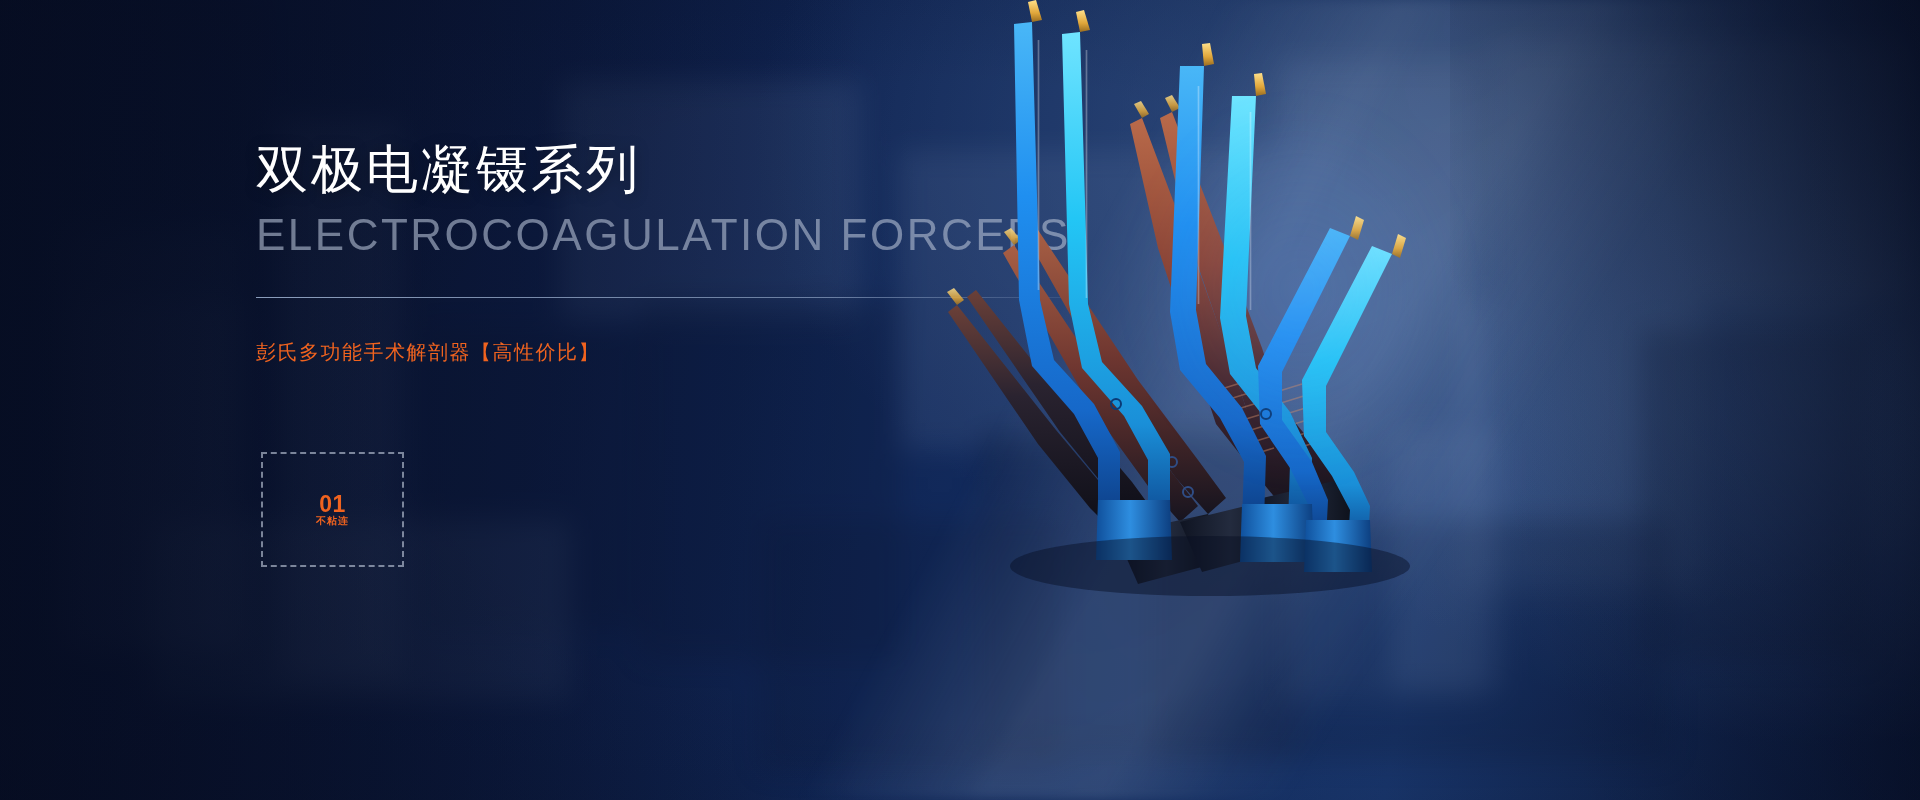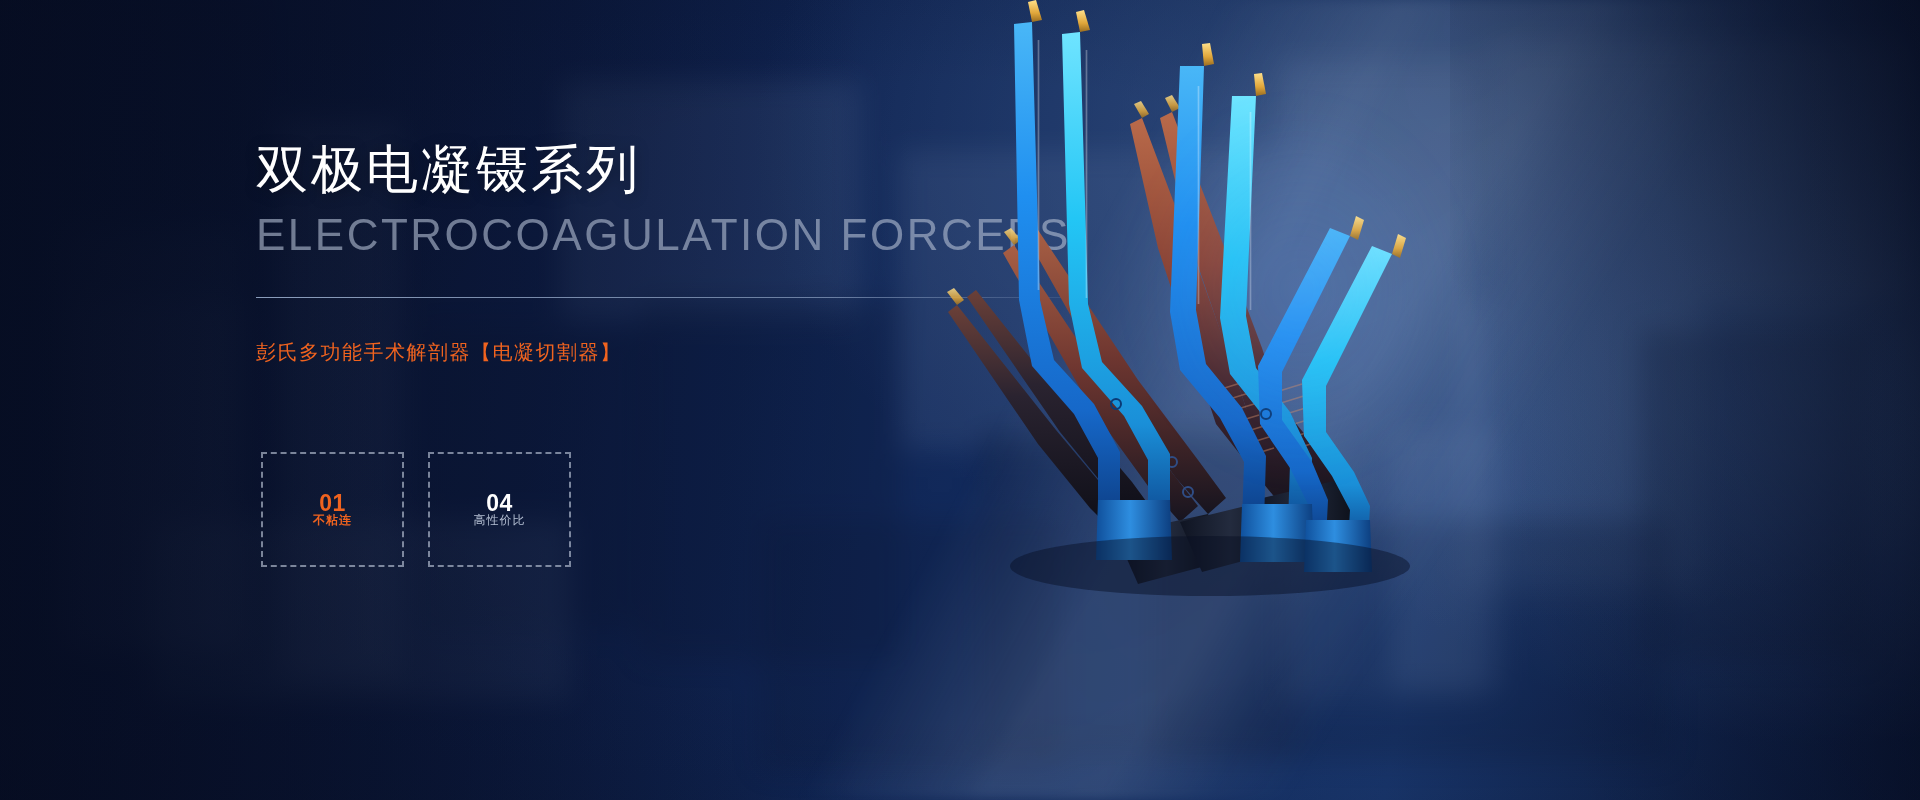--- a/index.html
+++ b/index.html
@@ -65,36 +65,35 @@
     background:linear-gradient(90deg, rgba(171,192,223,.80) 0%, rgba(171,192,223,.55) 70%, rgba(171,192,223,.08) 100%);
   }
   .subtitle{
     position:absolute;left:256px;top:342px;
     font-size:20px;line-height:1;color:#f0631f;
     letter-spacing:1.5px;font-weight:500;
     white-space:nowrap;
   }
 
   
-  .features{position:absolute;left:261px;top:452px;display:flex;gap:24px;}
+  .features{position:absolute;left:261px;top:452px;display:flex;gap:44px;}
   .feature{
     width:143px;height:115px;
     border:2px dashed rgba(214,224,240,.55);
     display:flex;flex-direction:column;align-items:center;justify-content:center;
     box-sizing:border-box;
   }
   .feature.strong{border-color:#ffffff;}
   .feature .num{
     font-size:23px;font-weight:700;color:#ffffff;line-height:1;
     letter-spacing:.5px;
   }
   .feature .cap{
-    font-size:12px;color:rgba(209,219,236,.86);line-height:1;
+    font-size:10px;color:rgba(209,219,236,.86);line-height:1;
     letter-spacing:1px;
-    font-family:Liberation Mono, monospace;
   }
   .feature.accent{border-color:rgba(214,224,240,.55);}
   .feature.accent .num{color:#f0631f;}
   .feature.accent .cap{color:#f0631f;font-weight:700;}
 
   
   .art{position:absolute;left:1020px;top:0;width:560px;height:800px;}
   .art svg{display:block;width:560px;height:800px;overflow:visible;}
   .art-glow{
     position:absolute;left:60px;top:40px;width:440px;height:500px;
@@ -133,35 +132,31 @@
   <div class="bg-vignette"></div>
 
   <div class="content">
 
     <div class="title-cn">双极电凝镊系列</div>
 
     <div class="title-en">ELECTROCOAGULATION FORCEPS</div>
 
     <div class="divider"></div>
 
-    <div class="subtitle">彭氏多功能手术解剖器【电凝切割器】</div>
+    <div class="subtitle">彭氏多功能手术解剖器【高性价比】</div>
 
     <div class="features">
 
       <div class="feature accent">
         <span class="num">01</span>
         <span class="cap">不粘连</span>
       </div>
 
 
 
-      <div class="feature">
-        <span class="num">04</span>
-        <span class="cap">高性价比</span>
-      </div>
 
     </div>
   </div>
 
   <div class="art">
     <div class="art-glow"></div>
     <svg viewBox="0 0 560 800" xmlns="http://www.w3.org/2000/svg" aria-hidden="true">
       <defs>
         <linearGradient id="gCopper" x1="0" y1="0" x2="0" y2="1">
           <stop offset="0%" stop-color="#b96a4a"></stop>

